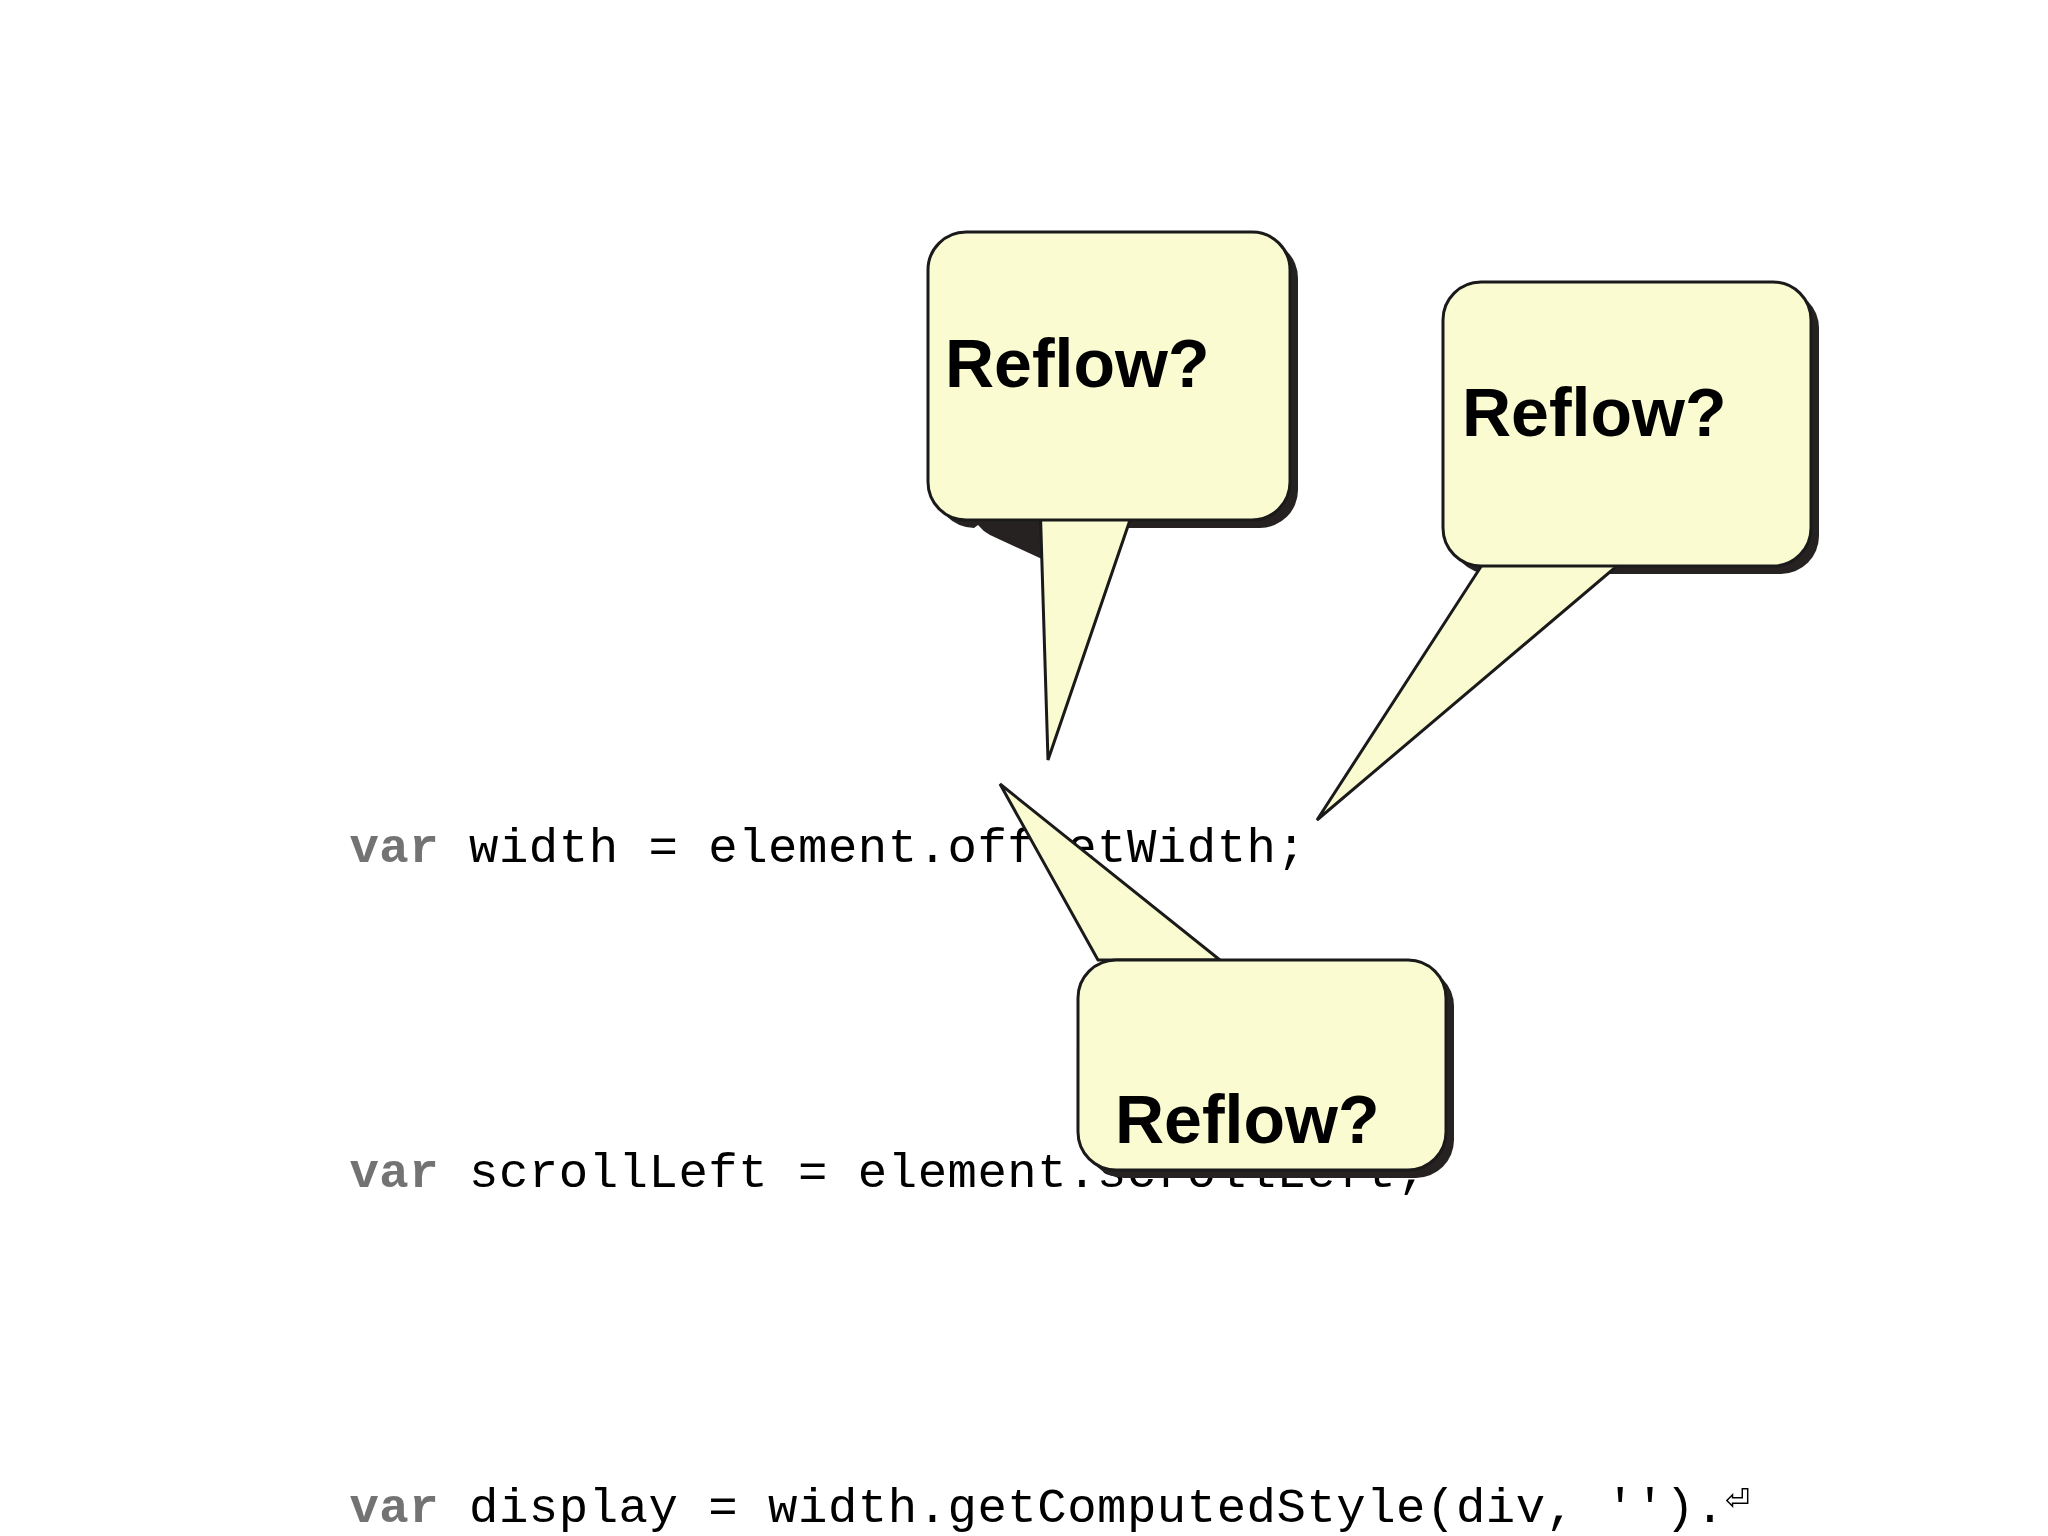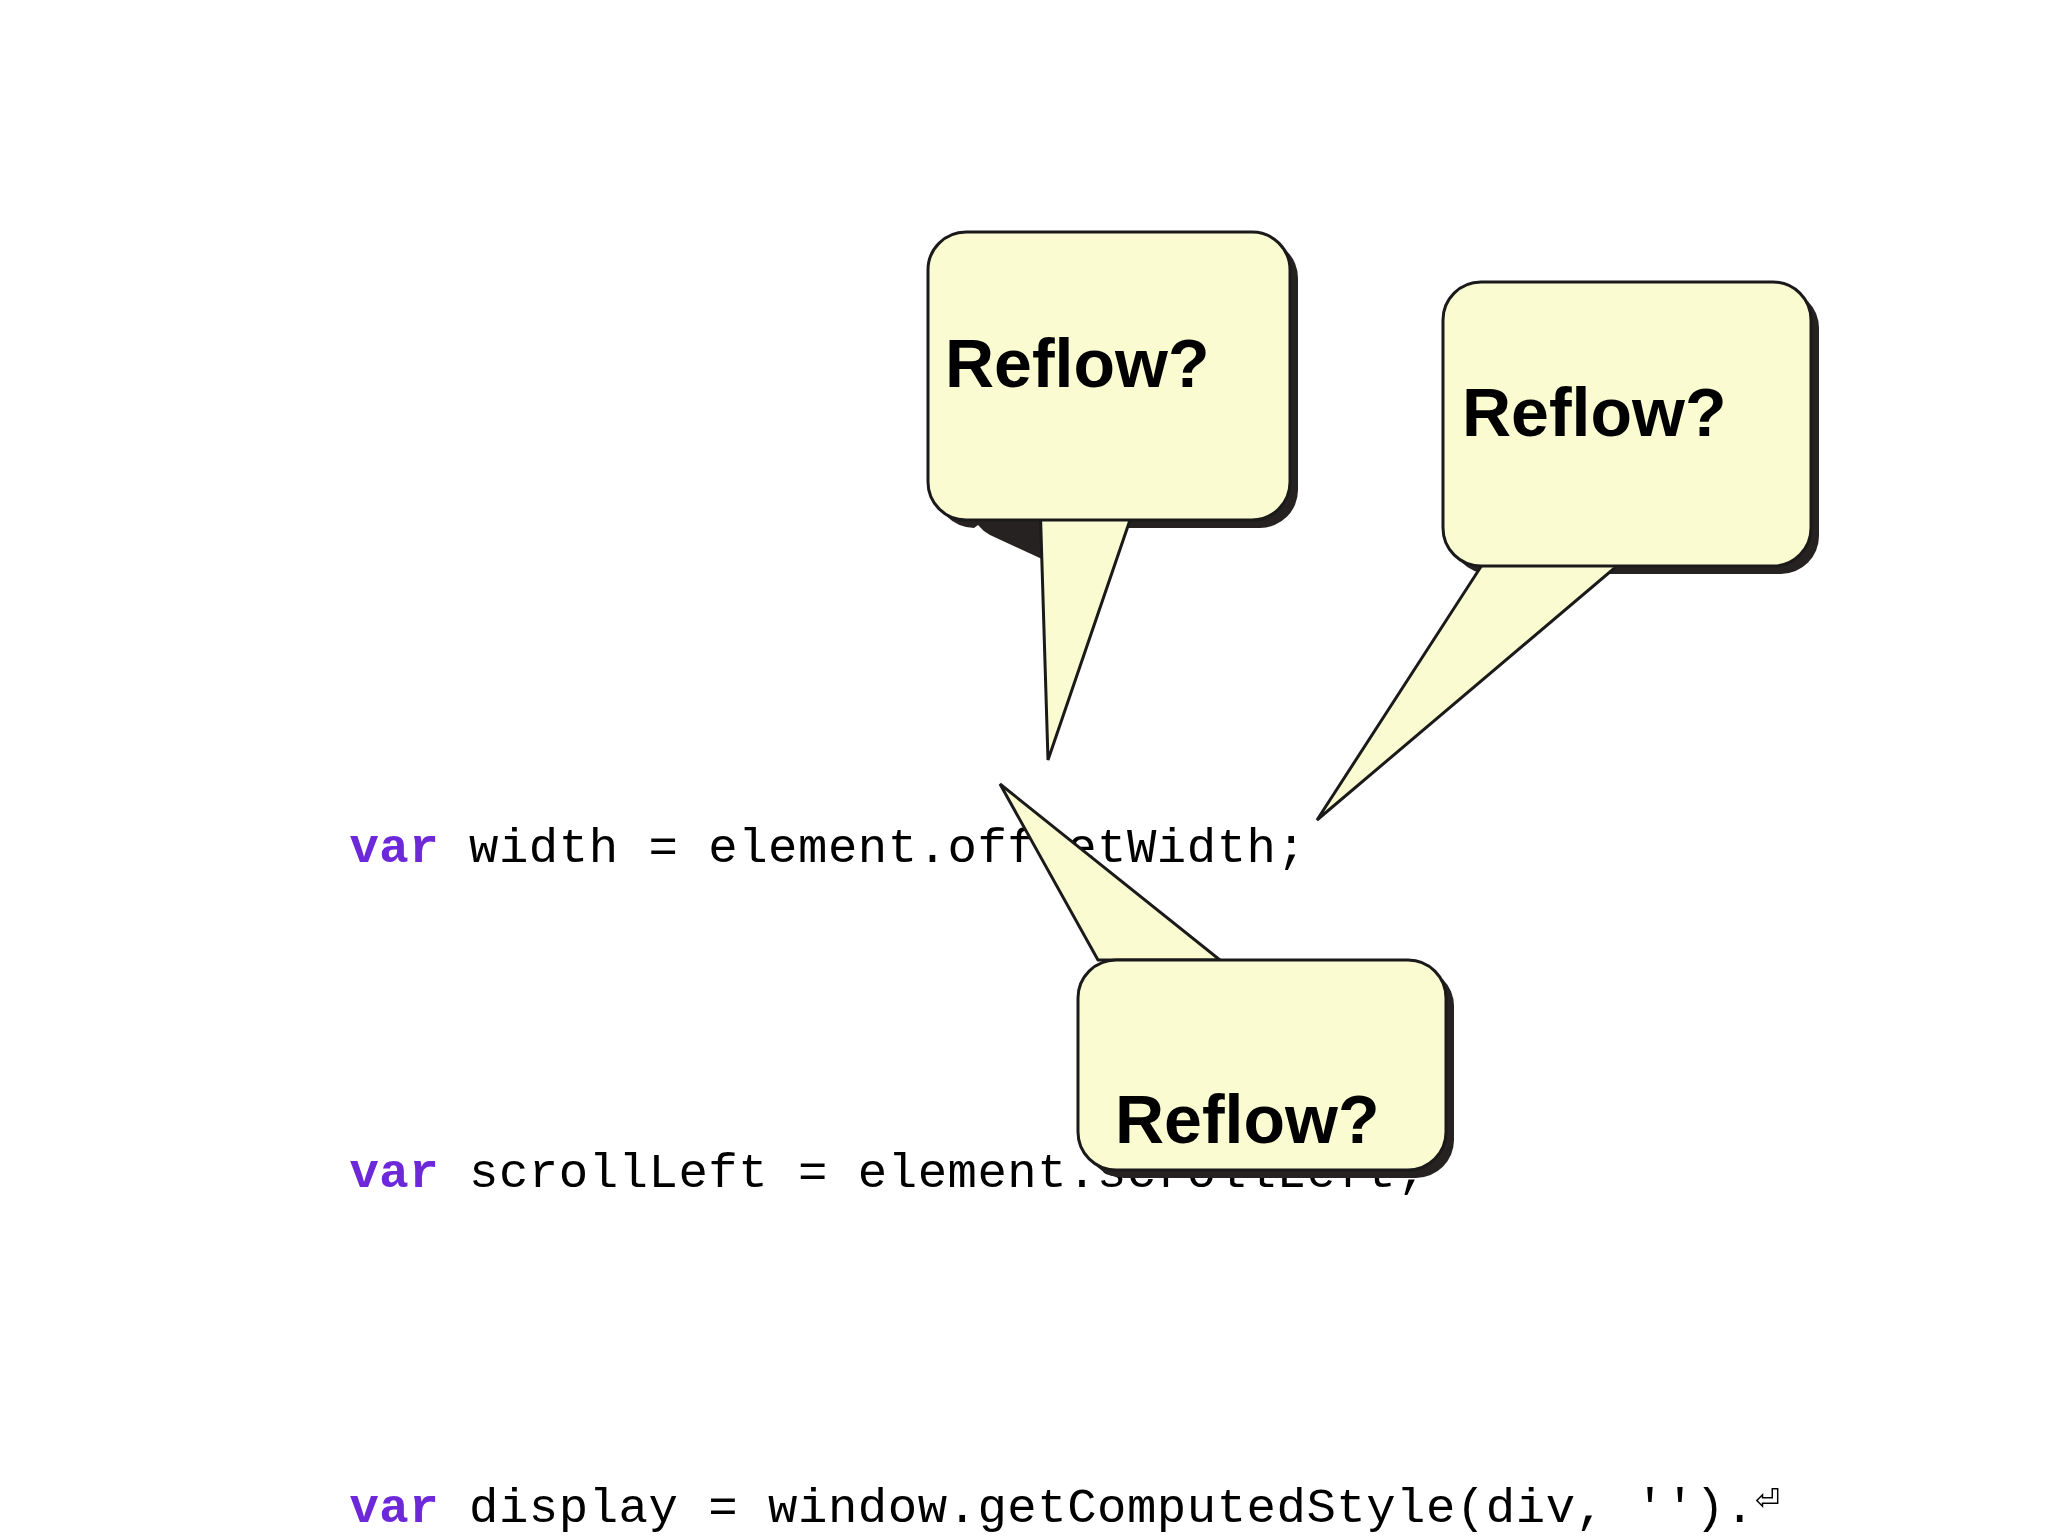--- a/index.html
+++ b/index.html
@@ -24,21 +24,21 @@
     top: 622px;
     font-family: "Liberation Mono", "DejaVu Sans Mono", monospace;
     font-size: 49px;
     line-height: 65px;
     color: #000000;
     white-space: pre;
     letter-spacing: 0.5px;
   }
   .code-line { white-space: pre; }
   .kw {
-    color: #6d28d9;
+    color: #737373;
     font-weight: bold;
   }
   .str-black  { color: #000000; }
   .wrap-mark {
     font-family: "DejaVu Sans", sans-serif;
     font-size: 30px;
     vertical-align: 12px;
     letter-spacing: 0;
   }
 
@@ -74,21 +74,21 @@
 <div id="slide">
 
   <div id="code-block">
     <div class="code-line">
       <span class="kw">var</span><span> width = element.offsetWidth;</span>
     </div>
     <div class="code-line">
       <span class="kw">var</span><span> scrollLeft = element.scrollLeft;</span>
     </div>
     <div class="code-line">
-      <span class="kw">var</span><span> display = window.getComputedStyle(div, </span><span class="str-black">''</span><span>).</span><span class="wrap-mark">⏎</span>
+      <span class="kw">var</span><span> display = width.getComputedStyle(div, </span><span class="str-black">''</span><span>).</span><span class="wrap-mark">⏎</span>
     </div>
     
   </div>
 
   <div class="callout" id="callout-1">
     <svg width="440" height="330" viewBox="0 0 440 330">
 
       <path d="M 38 30
                a 38 38 0 0 1 38 -38
                L 362 -8

